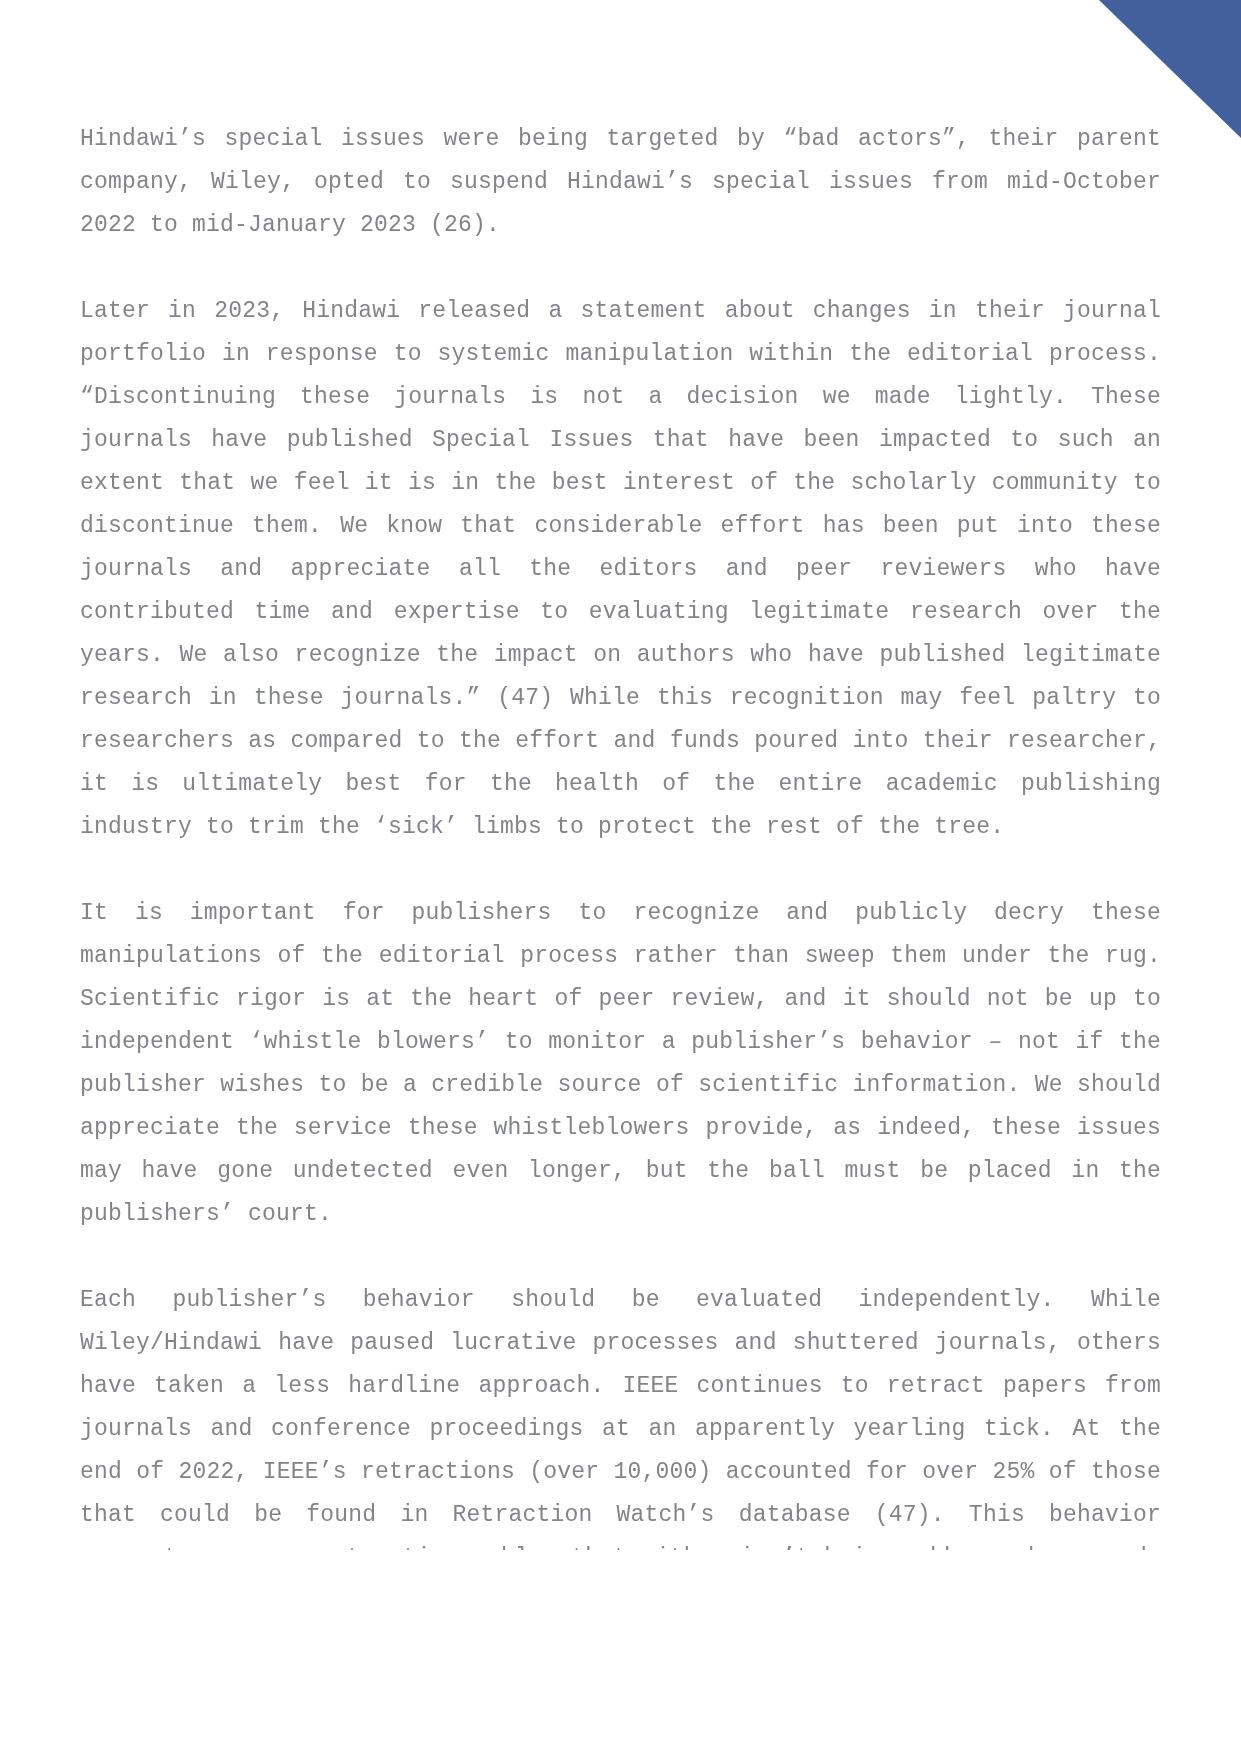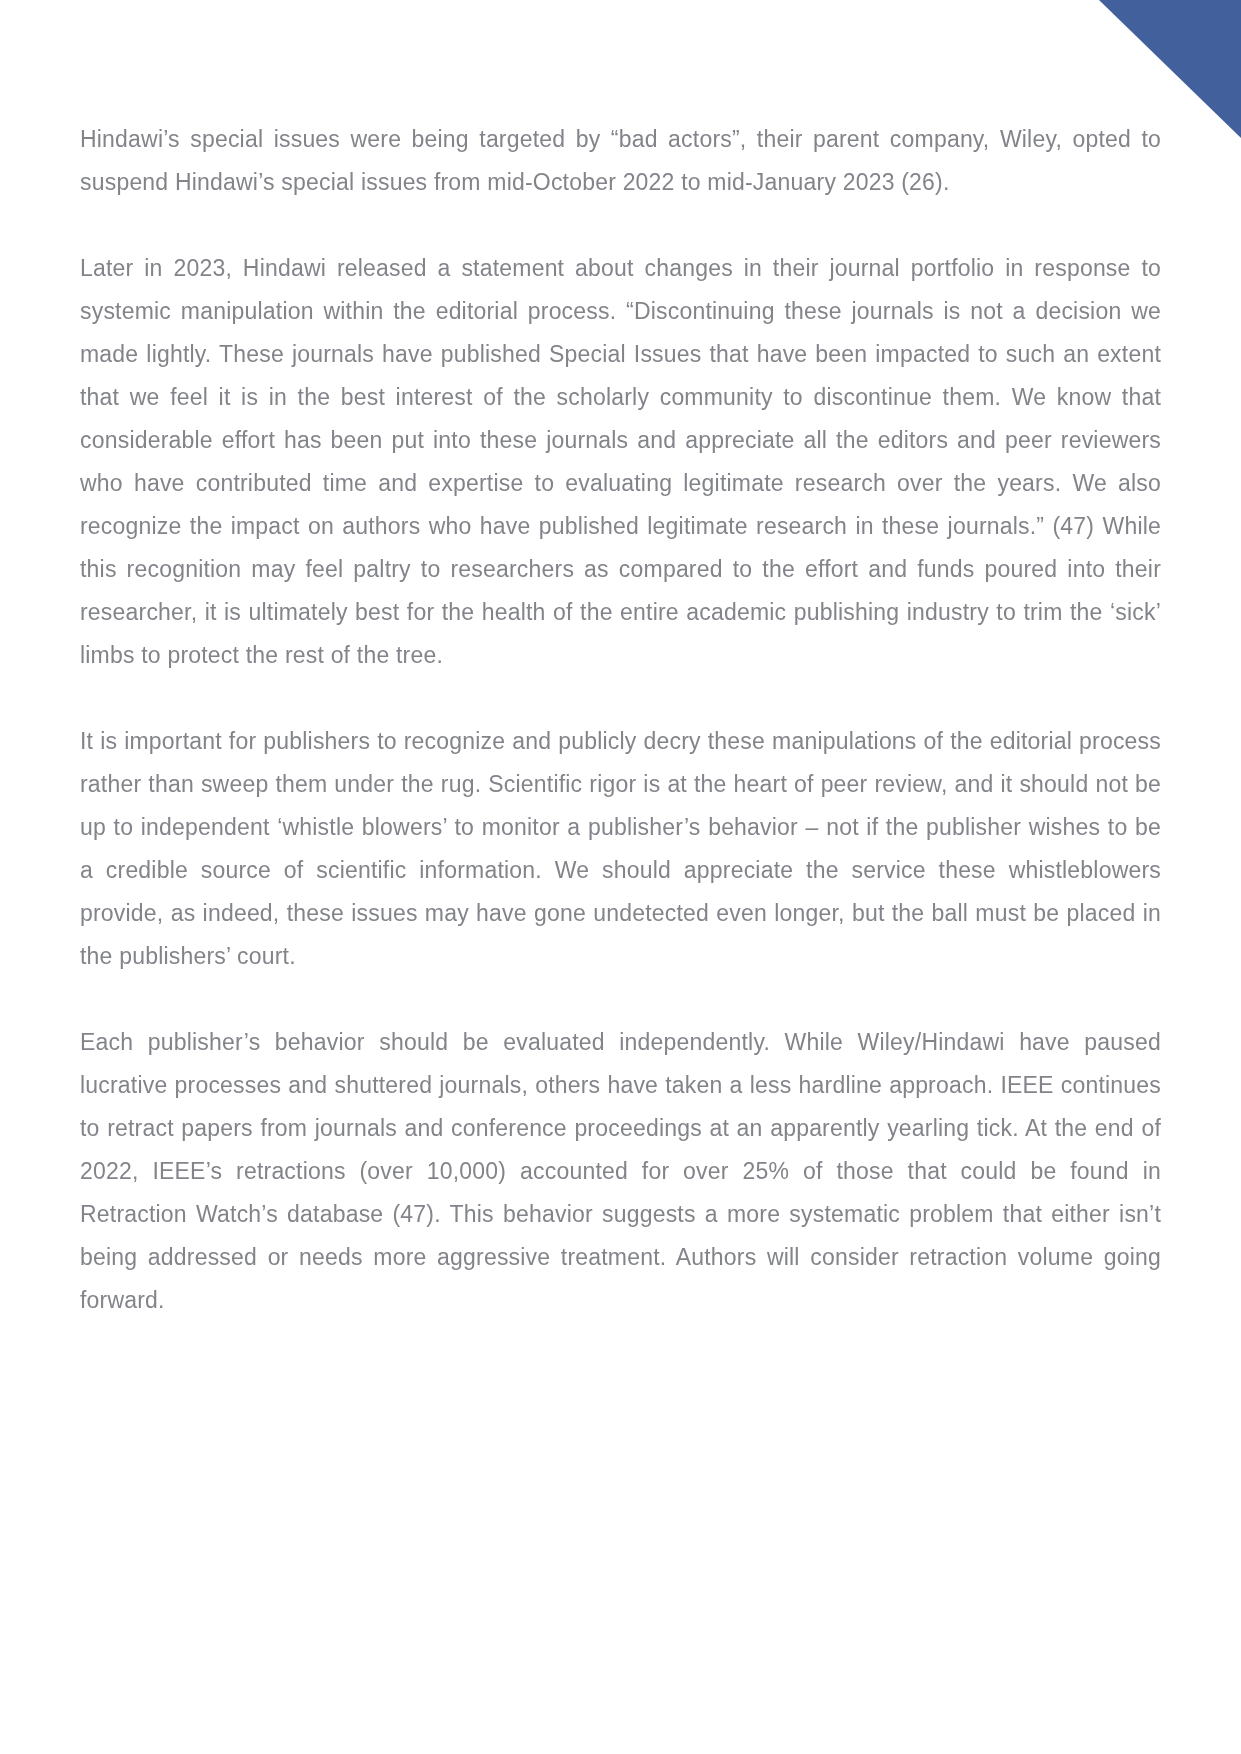--- a/index.html
+++ b/index.html
@@ -6,21 +6,21 @@
     margin: 0;
     padding: 0;
     background: #ffffff;
   }
   .page {
     position: relative;
     width: 1241px;
     height: 1550px;
     background: #ffffff;
     overflow: hidden;
-    font-family: Liberation Sans, sans-serif;
+    font-family: Liberation Mono, monospace;
   }
   .corner-accent {
     position: absolute;
     top: 0;
     right: 0;
     width: 142px;
     height: 138px;
     display: block;
   }
   .content {

